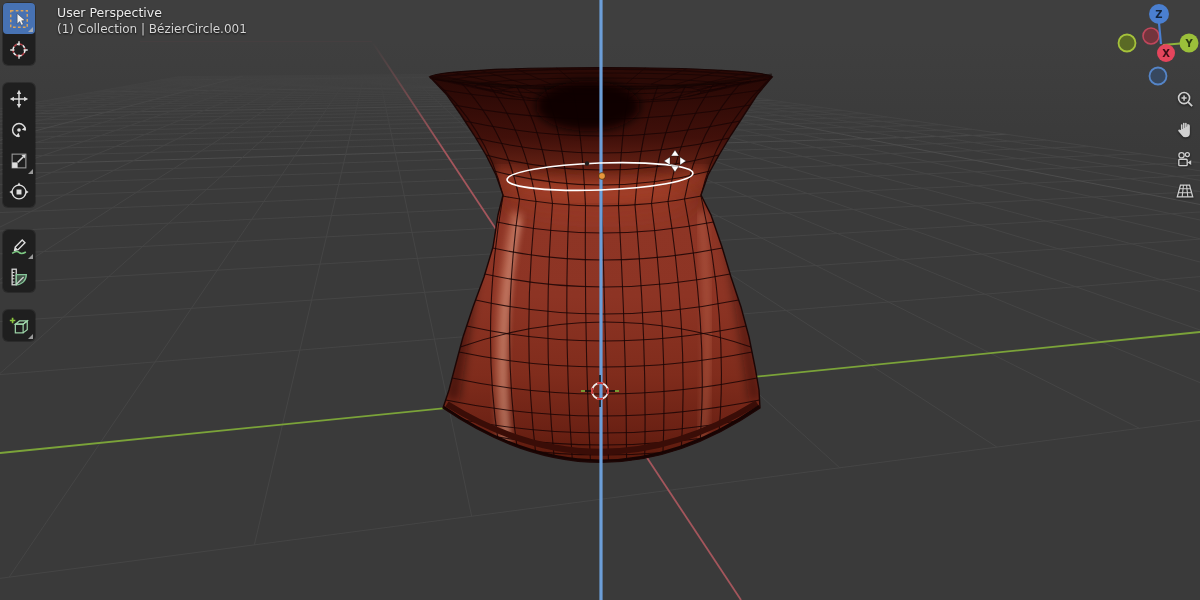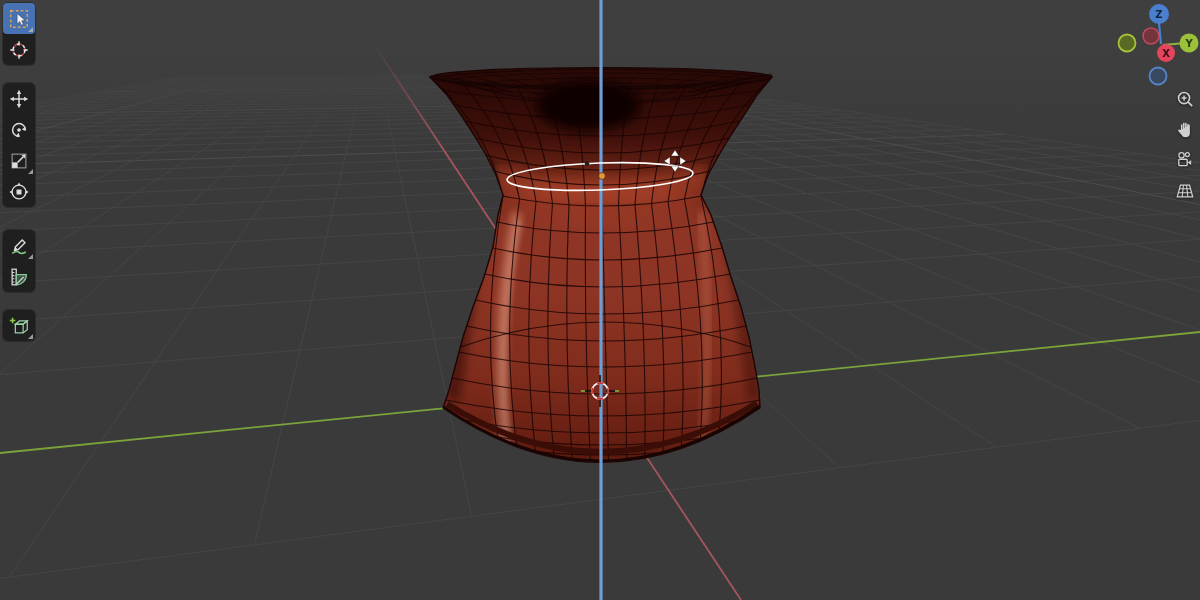--- a/index.html
+++ b/index.html
@@ -256,20 +256,24 @@
         <line x1="600" y1="399" x2="600" y2="407" stroke="#111" stroke-width="1.6"></line>
         <line x1="584" y1="391" x2="592" y2="391" stroke="#111" stroke-width="1.6"></line>
         <line x1="608" y1="391" x2="616" y2="391" stroke="#111" stroke-width="1.6"></line>
         <line x1="581" y1="391" x2="585" y2="391" stroke="#7a9a33" stroke-width="2"></line>
         <line x1="615" y1="391" x2="619" y2="391" stroke="#7a9a33" stroke-width="2"></line>
         <circle cx="600" cy="391" r="8" fill="none" stroke="#f2f2f2" stroke-width="1.8"></circle>
         <circle cx="600" cy="391" r="8" fill="none" stroke="#cc3333" stroke-width="1.8" stroke-dasharray="6.28 6.28" stroke-dashoffset="3.14"></circle>
       </g>
     </svg>
 
+  <div id="headerText">
+    <div class="l1">User Perspective</div>
+    <div class="l2">(1) Collection | BézierCircle.001</div>
+  </div>
 
   <div class="tgroup" style="top:3px">
     <div class="tbtn active">
       <svg width="22" height="22" viewBox="0 0 24 24">
         <rect x="3" y="3" width="18" height="18" fill="none" stroke="#dca55c" stroke-width="1.6" stroke-dasharray="3 2.4"></rect>
         <path d="M10 6 L10 17.5 L12.8 14.8 L14.6 18.8 L16.7 17.7 L14.9 13.9 L18.6 13.5 Z" fill="#f2f2f2" stroke="#333" stroke-width="0.5"></path>
       </svg>
       <div class="corner"></div>
     </div>
     <div class="tbtn">

